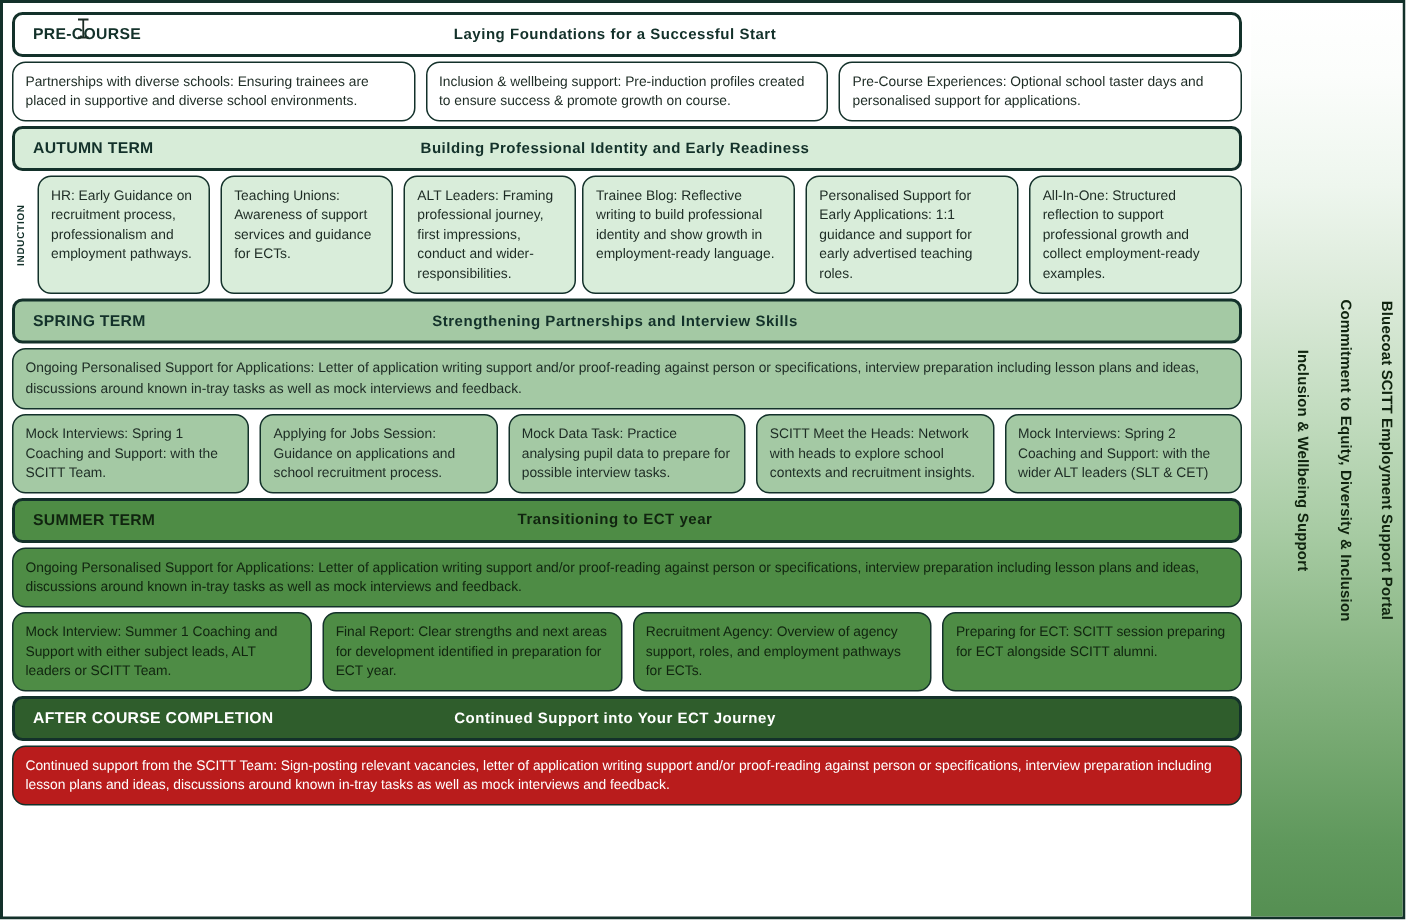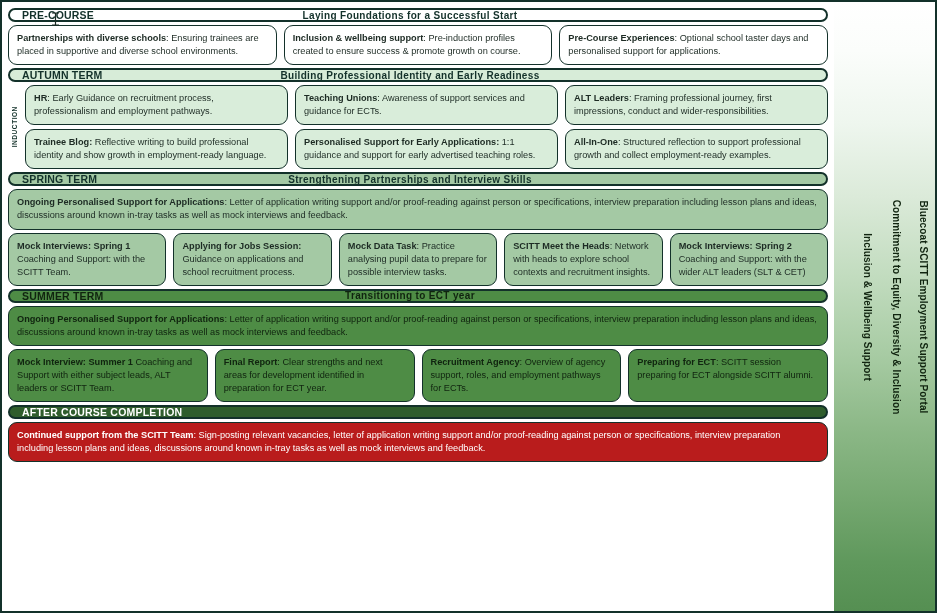--- a/index.html
+++ b/index.html
@@ -35,21 +35,21 @@
 
   .section {
     display: flex;
     flex-direction: column;
     gap: 3px;
   }
 
   
   .banner {
     position: relative;
-    height: 14px;
+    height: 30px;
     border: 2px solid #13312a;
     border-radius: 7px;
     display: flex;
     align-items: center;
     padding: 0 12px;
     font-size: 10.5px;
     font-weight: bold;
     letter-spacing: 0.2px;
     color: #13312a;
   }
@@ -86,21 +86,21 @@
   .card {
     border: 1.6px solid #13312a;
     border-radius: 9px;
     padding: 6px 8px 6px 8px;
     font-size: 9.2px;
     line-height: 1.42;
     color: #1d2b24;
     flex: 1 1 0;
     min-width: 0;
   }
-  .card b { font-weight: bold; }
+  .card b { font-weight: normal; }
 
   .card.pre   { background: #ffffff; }
   .card.aut   { background: #d9edda; }
   .card.spr   { background: #a4c9a4; }
   .card.sum   { background: #4e8c45; color: #10240f; }
   .card.after { background: #b91c1c; color: #ffffff; }
 
   .card.wide { flex: 1 1 100%; }
 
   
@@ -118,21 +118,21 @@
     letter-spacing: 0.5px;
     color: #13312a;
     display: flex;
     align-items: center;
     justify-content: center;
     white-space: nowrap;
   }
   .ind-rows {
     flex: 1 1 auto;
     display: flex;
-    flex-direction: column;
+    flex-direction: row;
     gap: 4px;
     min-width: 0;
     align-items: flex-end;
   }
 
   
   #rail {
     position: relative;
     width: 101px;
     height: 609px;
@@ -239,20 +239,21 @@
         <div class="row">
           <div class="card sum"><b>Mock Interview: Summer 1</b><span> </span><span>Coaching and Support with either subject leads, ALT leaders or SCITT Team.</span></div>
           <div class="card sum"><b>Final Report</b><span>: </span><span>Clear strengths and next areas for development identified in preparation for ECT year.</span></div>
           <div class="card sum"><b>Recruitment Agency</b><span>: </span><span>Overview of agency support, roles, and employment pathways for ECTs.</span></div>
           <div class="card sum"><b>Preparing for ECT</b><span>: </span><span>SCITT session preparing for ECT alongside SCITT alumni.</span></div>
         </div>
       </div>
       <div class="section">
         <div class="banner after">
           <span class="b-label">AFTER COURSE COMPLETION</span>
+          <span class="b-sub">Continued Support into Your ECT Journey</span>
         </div>
         <div class="row">
           <div class="card after"><b>Continued support from the SCITT Team</b><span>: </span><span>Sign-posting relevant vacancies, letter of application writing support and/or proof-reading against person or specifications, interview preparation including lesson plans and ideas, discussions around known in-tray tasks as well as mock interviews and feedback.</span></div>
         </div>
       </div>
     </div>
 
   <div id="rail">
     <div class="rail-text rail-1">Bluecoat SCITT Employment Support Portal</div>
     <div class="rail-text rail-2">Commitment to Equity, Diversity &amp; Inclusion</div>

